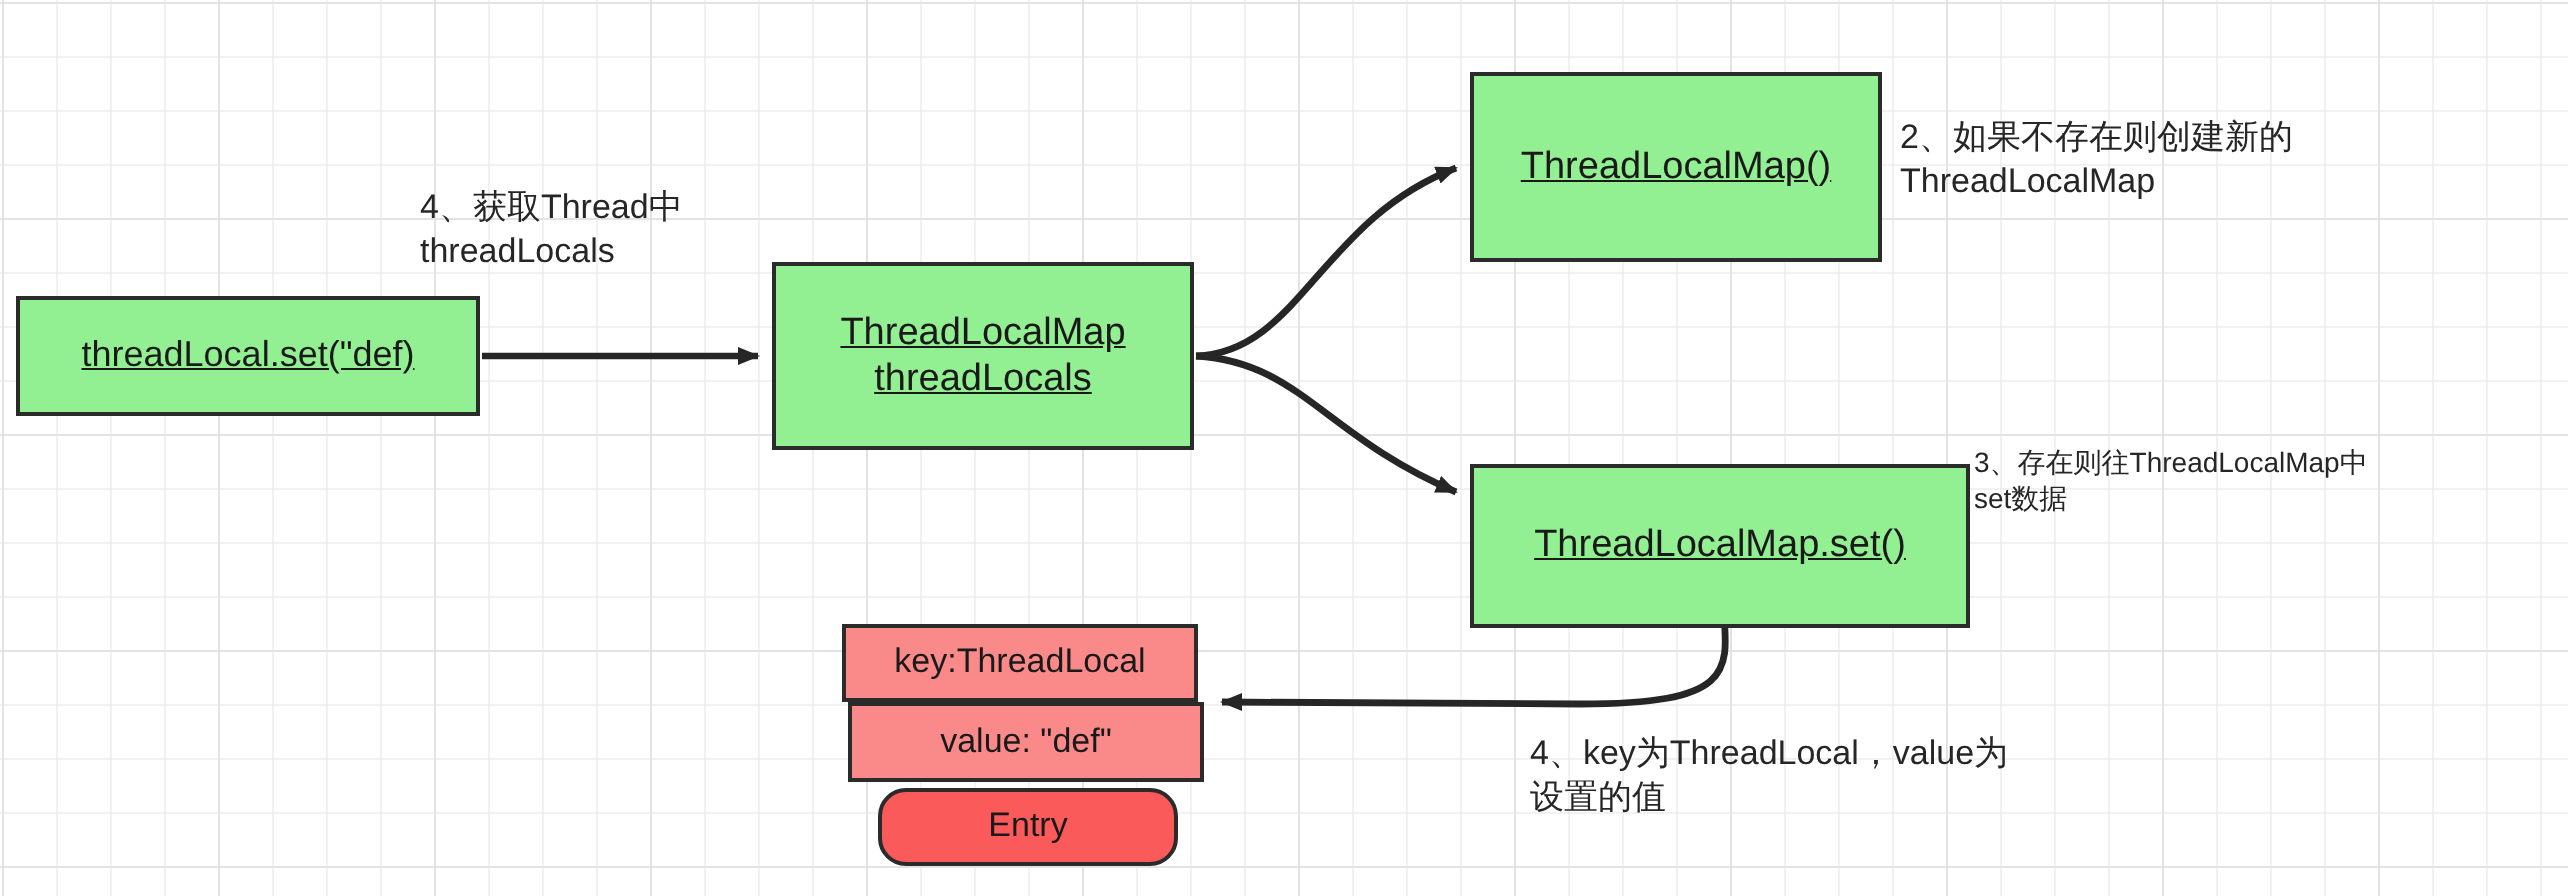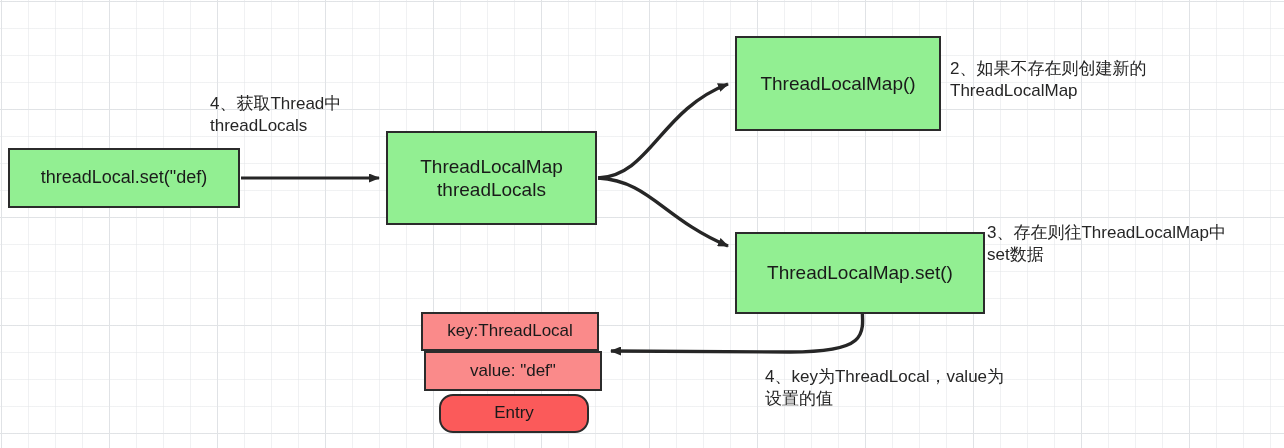--- a/index.html
+++ b/index.html
@@ -49,20 +49,21 @@
     align-items: center;
     justify-content: center;
     text-align: center;
     color: #1a1a1a;
     line-height: 1.22;
     white-space: pre-line;
   }
 
   .node-green {
     background: #92ef92;
+    text-decoration: underline;
   }
 
   .cell-light {
     background: #fa8a8a;
   }
 
   .cell-strong {
     background: #fb5a5a;
     border-radius: 14px;
   }
@@ -110,21 +111,21 @@
   #label-step1 {
     left: 210px; top: 93px; width: 200px;
     font-size: 17px;
   }
   #label-step2 {
     left: 950px; top: 58px; width: 245px;
     font-size: 17px;
   }
   #label-step3 {
     left: 987px; top: 222px; width: 290px;
-    font-size: 17px;
+    font-size: 14px;
   }
   #label-step4 {
     left: 765px; top: 366px; width: 310px;
     font-size: 17px;
   }
 </style>
 </head>
 <body>
 
 <div id="canvas">

